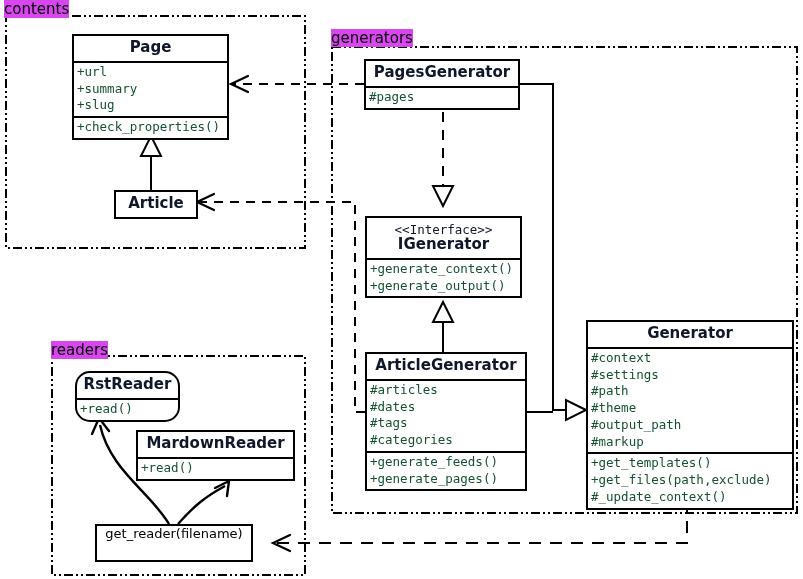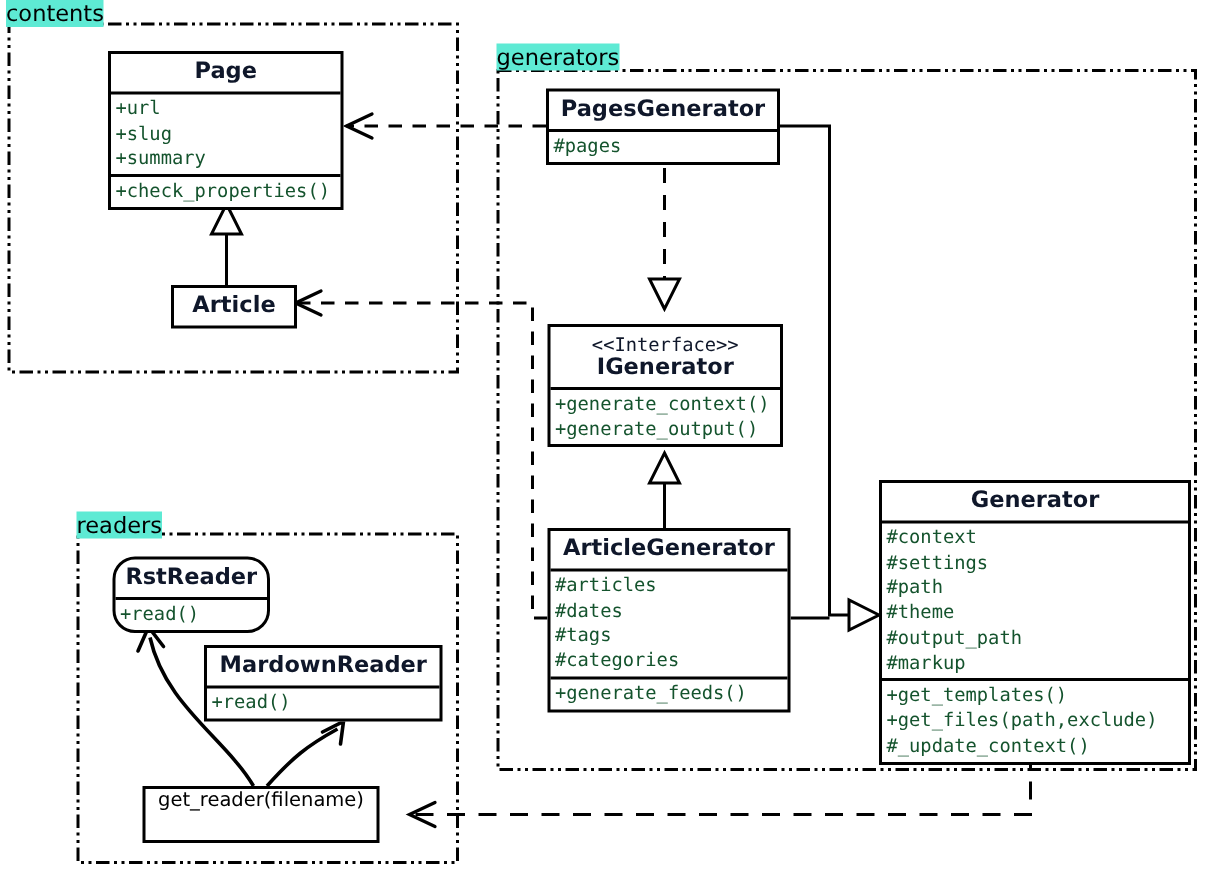--- a/index.html
+++ b/index.html
@@ -79,21 +79,21 @@
     color: #000;
     z-index: 5;
     white-space: nowrap;
   }
   
   .pkg-label {
     position: absolute;
     font-family: "DejaVu Sans", sans-serif;
     font-size: 15px;
     color: #000;
-    background: #5eead4;
+    background: #d946ef;
     z-index: 6;
     white-space: nowrap;
   }
 </style>
 </head>
 <body>
 
 <div id="canvas">
 
   <svg class="layer" viewBox="0 0 803 579" xmlns="http://www.w3.org/2000/svg">
@@ -153,22 +153,22 @@
 
   <div class="pkg-label" style="left:331px; top:29px;">generators</div>
 
   <div class="pkg-label" style="left:51px; top:341px;">readers</div>
 
   <div class="uml-box" style="left:72px; top:34px; width:157px;">
     <div class="uml-title">Page</div>
     <div class="uml-sep"></div>
     <div class="uml-compartment">
       <div>+url</div>
+      <div>+summary</div>
       <div>+slug</div>
-      <div>+summary</div>
     </div>
     <div class="uml-sep"></div>
     <div class="uml-compartment">
       <div>+check_properties()</div>
     </div>
   </div>
 
   <div class="uml-box" style="left:114px; top:190px; width:84px;">
     <div class="uml-title">Article</div>
   </div>
@@ -198,20 +198,21 @@
     <div class="uml-sep"></div>
     <div class="uml-compartment">
       <div>#articles</div>
       <div>#dates</div>
       <div>#tags</div>
       <div>#categories</div>
     </div>
     <div class="uml-sep"></div>
     <div class="uml-compartment">
       <div>+generate_feeds()</div>
+      <div>+generate_pages()</div>
     </div>
   </div>
 
   <div class="uml-box" style="left:586px; top:320px; width:208px;">
     <div class="uml-title">Generator</div>
     <div class="uml-sep"></div>
     <div class="uml-compartment">
       <div>#context</div>
       <div>#settings</div>
       <div>#path</div>

